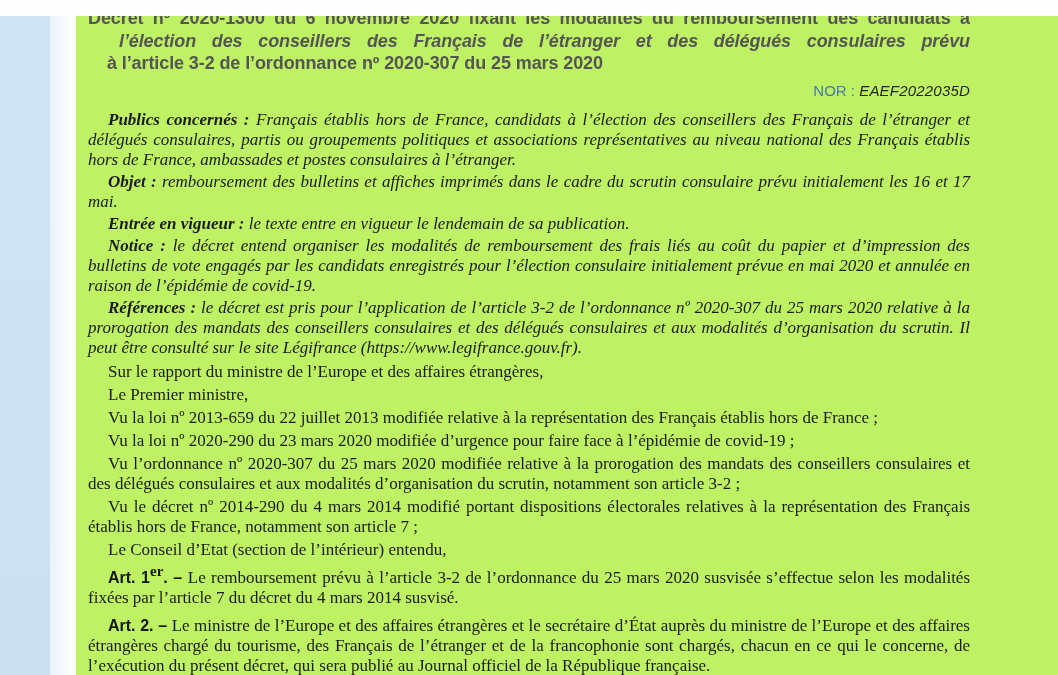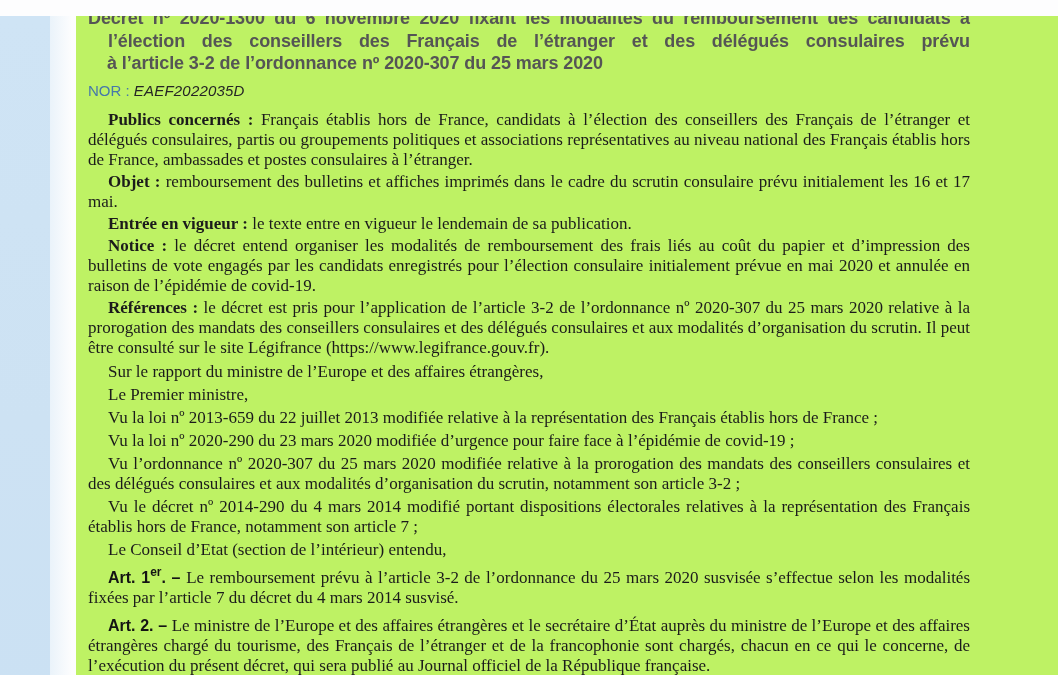--- a/index.html
+++ b/index.html
@@ -4,35 +4,35 @@
 <style>
   html,body{margin:0;padding:0;}
   body{width:1058px;height:675px;overflow:hidden;background:#fdfdfe;}
   .sheet{position:absolute;left:0;top:16px;width:1058px;height:675px;overflow:hidden;background:#bef264;}
   .edge-strip{position:absolute;left:0;top:0;width:50px;height:675px;background:linear-gradient(180deg,#cfe4f5 0%,#cde2f3 60%,#cbe1f3 100%);}
   .edge-fade{position:absolute;left:50px;top:0;width:26px;height:675px;background:linear-gradient(90deg,#eaf3fa 0%,#fdfdfe 85%);}
   .content{position:absolute;left:88px;top:-9px;width:882px;font-family:"Liberation Serif",serif;font-size:17px;color:#1b1b1b;}
   .title-block{width:100%;}
   .tl{font-family:"Liberation Sans",sans-serif;font-weight:700;font-size:18px;line-height:22.5px;color:#555555;letter-spacing:-0.1px;}
   .tl1{text-align:justify;text-align-last:justify;}
-  .tl2{margin-left:20px;text-align:justify;text-align-last:justify;}
+  .tl2{margin-left:31px;text-align:justify;text-align-last:justify;font-style:italic;}
   .tl3{margin-left:19px;}
-  .nor{margin-top:6px;text-align:left;font-family:"Liberation Sans",sans-serif;font-size:15px;line-height:19px;}
+  .nor{margin-top:6px;text-align:right;font-family:"Liberation Sans",sans-serif;font-size:15px;line-height:19px;}
   .nor-label{color:#4678aa;}
   .nor-value{font-style:italic;color:#252525;letter-spacing:0.2px;}
   .summary-block{margin-top:10px;}
   .body-block{margin-top:4px;}
   .para{margin:2px 0;text-align:justify;text-indent:20px;line-height:20px;}
-  .sum{margin:2px 0;}
+  .sum{font-style:italic;margin:2px 0;}
   .sum .lab{font-weight:bold;}
   .bod{margin:3px 0;}
   .decrete{text-indent:0;text-align:left;margin:10px 0 8px 100px;}
   .art-p{margin-top:8px;}
   .art{font-family:"Liberation Sans",sans-serif;font-weight:bold;font-size:16px;color:#141414;margin-top:12px;}
-  .sup{vertical-align:super;font-size:12px;line-height:0;}
+  .sup{vertical-align:super;font-size:15px;line-height:0;font-family:Liberation Serif, serif;}
 </style>
 </head>
 <body>
 
 <div class="sheet">
   <div class="edge-strip"></div>
   <div class="edge-fade"></div>
 
   <div class="content">
 

